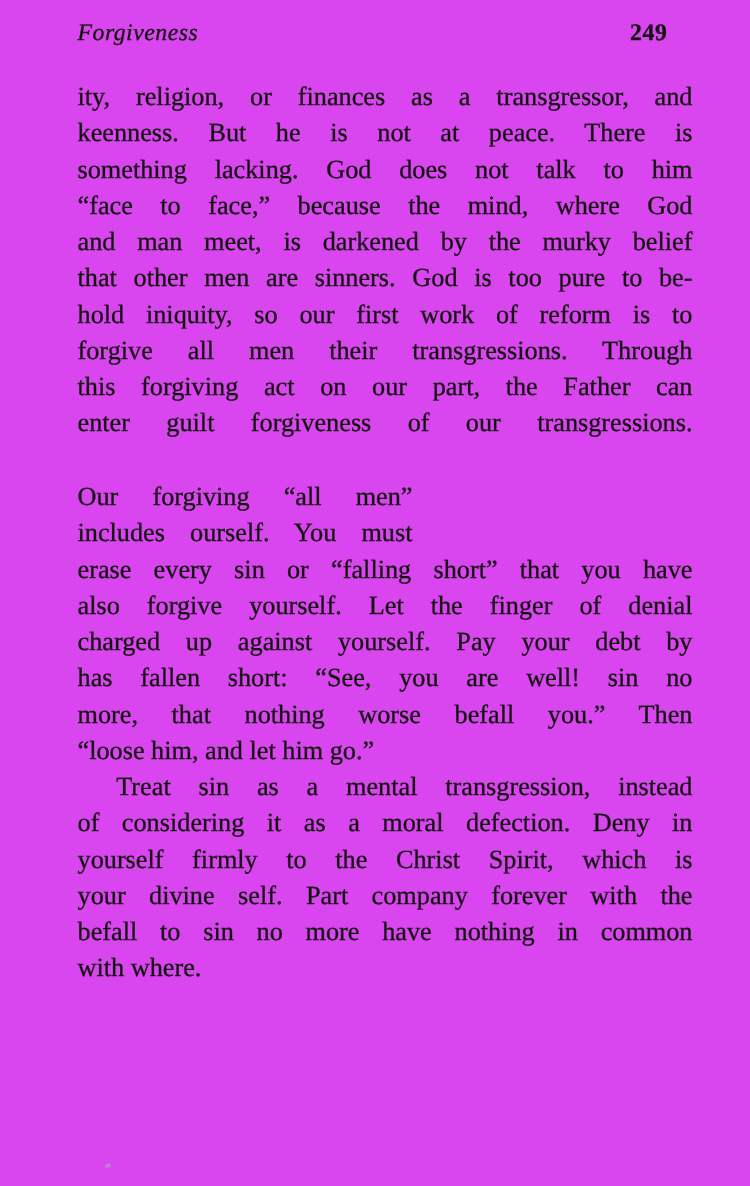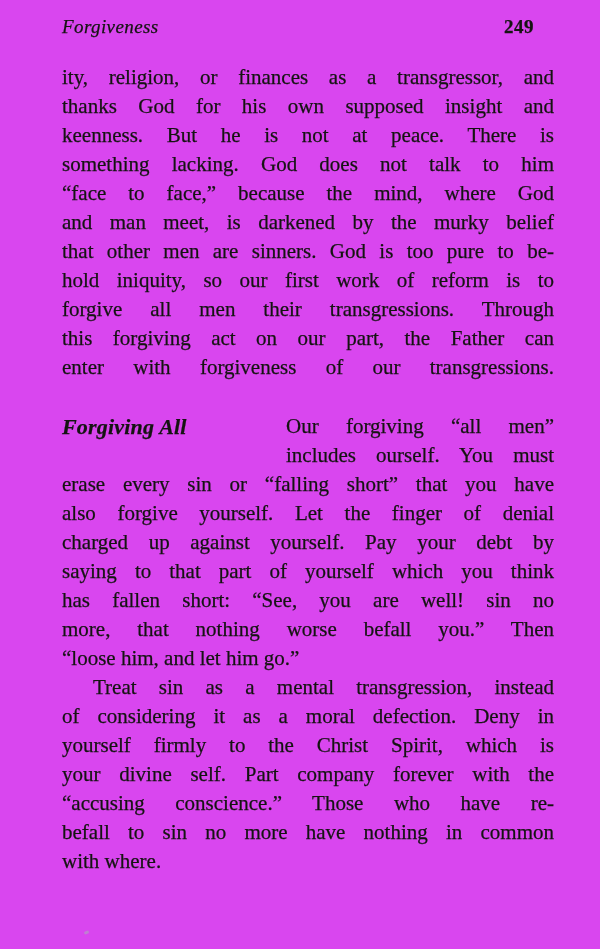--- a/index.html
+++ b/index.html
@@ -88,55 +88,51 @@
 
     <div class="pageheader">
       <span class="running-title">Forgiveness</span>
       <span class="page-number">249</span>
     </div>
 
     <div class="bodytext">
 
       <div class="para">
         <div class="line">ity, religion, or finances as a transgressor, and</div>
-        <div class="line">thanks God for his own supposed insight and</div>
         <div class="line">keenness. But he is not at peace. There is</div>
         <div class="line">something lacking. God does not talk to him</div>
         <div class="line">“face to face,” because the mind, where God</div>
         <div class="line">and man meet, is darkened by the murky belief</div>
         <div class="line">that other men are sinners. God is too pure to be-</div>
         <div class="line">hold iniquity, so our first work of reform is to</div>
         <div class="line">forgive all men their transgressions. Through</div>
         <div class="line">this forgiving act on our part, the Father can</div>
-        <div class="line">enter with forgiveness of our transgressions.</div>
+        <div class="line">enter guilt forgiveness of our transgressions.</div>
       </div>
 
       <div class="section">
         <div class="hangrow">
-          <div class="section-heading">Forgiving All</div>
           <div class="hangcol">
             <div class="line">Our forgiving “all men”</div>
             <div class="line">includes ourself. You must</div>
           </div>
         </div>
         <div class="line">erase every sin or “falling short” that you have</div>
         <div class="line">also forgive yourself. Let the finger of denial</div>
         <div class="line">charged up against yourself. Pay your debt by</div>
-        <div class="line">saying to that part of yourself which you think</div>
         <div class="line">has fallen short: “See, you are well! sin no</div>
         <div class="line">more, that nothing worse befall you.” Then</div>
         <div class="line endline">“loose him, and let him go.”</div>
       </div>
 
       <div class="para">
         <div class="line indented">Treat sin as a mental transgression, instead</div>
         <div class="line">of considering it as a moral defection. Deny in</div>
         <div class="line">yourself firmly to the Christ Spirit, which is</div>
         <div class="line">your divine self. Part company forever with the</div>
-        <div class="line">“accusing conscience.” Those who have re-</div>
         <div class="line">befall to sin no more have nothing in common</div>
         <div class="line endline">with where.</div>
       </div>
 
     </div>
   </div>
 
   <div class="speck"></div>
 </div>
 

